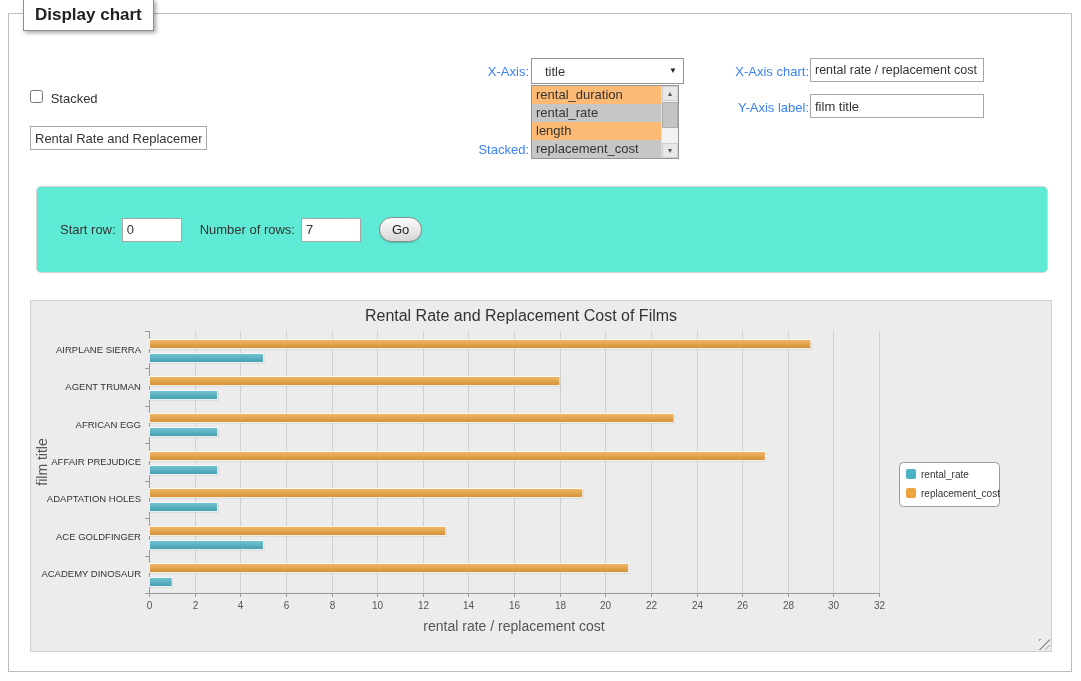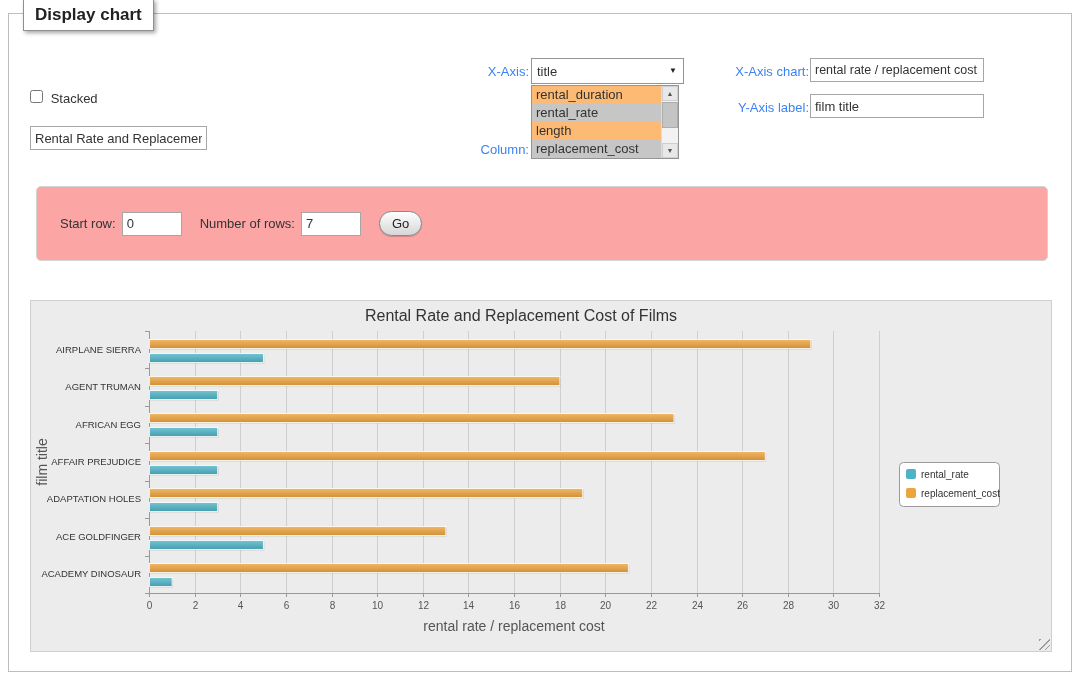--- a/index.html
+++ b/index.html
@@ -36,21 +36,21 @@
     border:1px solid #a6a6a6; background:#fff; color:#333;
     font-family:inherit; font-size:13px; padding:2px 4px; height:24px;
     position:absolute;
   }
   .txt.small { font-size:12.5px; }
 
   
   .selectbox {
     position:absolute; left:522px; top:44px; width:153px; height:26px;
     border:1px solid #949494; background:#fff; display:flex; align-items:center;
-    padding:0 18px 0 5px; overflow:hidden;
+    padding:0 18px 0 13px; overflow:hidden;
   }
   .sel-arrow { position:absolute; right:6px; top:8px; font-size:8px; color:#222; line-height:1; }
 
   
   .listbox {
     position:absolute; left:522px; top:71px; width:148px; height:74px;
     border:1px solid #949494; background:#fdba74; overflow:hidden;
   }
   .lb-options { position:absolute; left:0; top:0; right:17px; bottom:0; }
   .lb-opt { height:18px; line-height:18px; padding-left:4px; white-space:nowrap; overflow:hidden; }
@@ -61,22 +61,22 @@
   }
   .lb-btn {
     height:15px; background:#e8e8e8; border:1px solid #cfcfcf;
     font-size:7px; color:#555; text-align:center; line-height:14px;
   }
   .lb-down { position:absolute; bottom:0; left:0; right:0; }
   .lb-thumb { position:absolute; left:0; right:0; top:16px; height:26px; background:#c4c4c4; border:1px solid #adadad; }
 
   
   .rows-panel {
-    position:absolute; left:27px; top:172px; width:1012px; height:75px;
-    background:#fca5a5; border:1px solid #d4d4d4; border-radius:5px;
+    position:absolute; left:27px; top:172px; width:1012px; height:87px;
+    background:#5eead4; border:1px solid #d4d4d4; border-radius:5px;
   }
   .rows-inner { display:flex; align-items:center; height:100%; padding-left:23px; }
   .rows-inner .lbl { margin-right:6px; }
   .rows-inner .txt { position:static; width:60px; }
   .gap { width:18px; }
 
   .go-btn {
     margin-left:18px; font-family:inherit; font-size:13px; color:#222;
     border:1px solid #8a8a8a; border-radius:13px;
     background:linear-gradient(#fefefe,#d6d6d6);
@@ -116,21 +116,21 @@
     </div>
 
     <input class="txt" style="left: 21px; top: 112px; width: 177px;" value="Rental Rate and Replacement Cost of Films">
 
     <span class="caption" style="left:430px; top:50px; width:90px;">X-Axis:</span>
     <div class="selectbox">
       <span>title</span>
       <span class="sel-arrow">▼</span>
     </div>
 
-    <span class="caption" style="left:430px; top:128px; width:90px;">Column:</span>
+    <span class="caption" style="left:430px; top:128px; width:90px;">Stacked:</span>
     <div class="listbox">
       <div class="lb-options">
         <div class="lb-opt">rental_duration</div>
         <div class="lb-opt selected">rental_rate</div>
         <div class="lb-opt">length</div>
         <div class="lb-opt selected">replacement_cost</div>
       </div>
       <div class="lb-scroll">
         <div class="lb-btn">▲</div>
         <div class="lb-thumb"></div>

